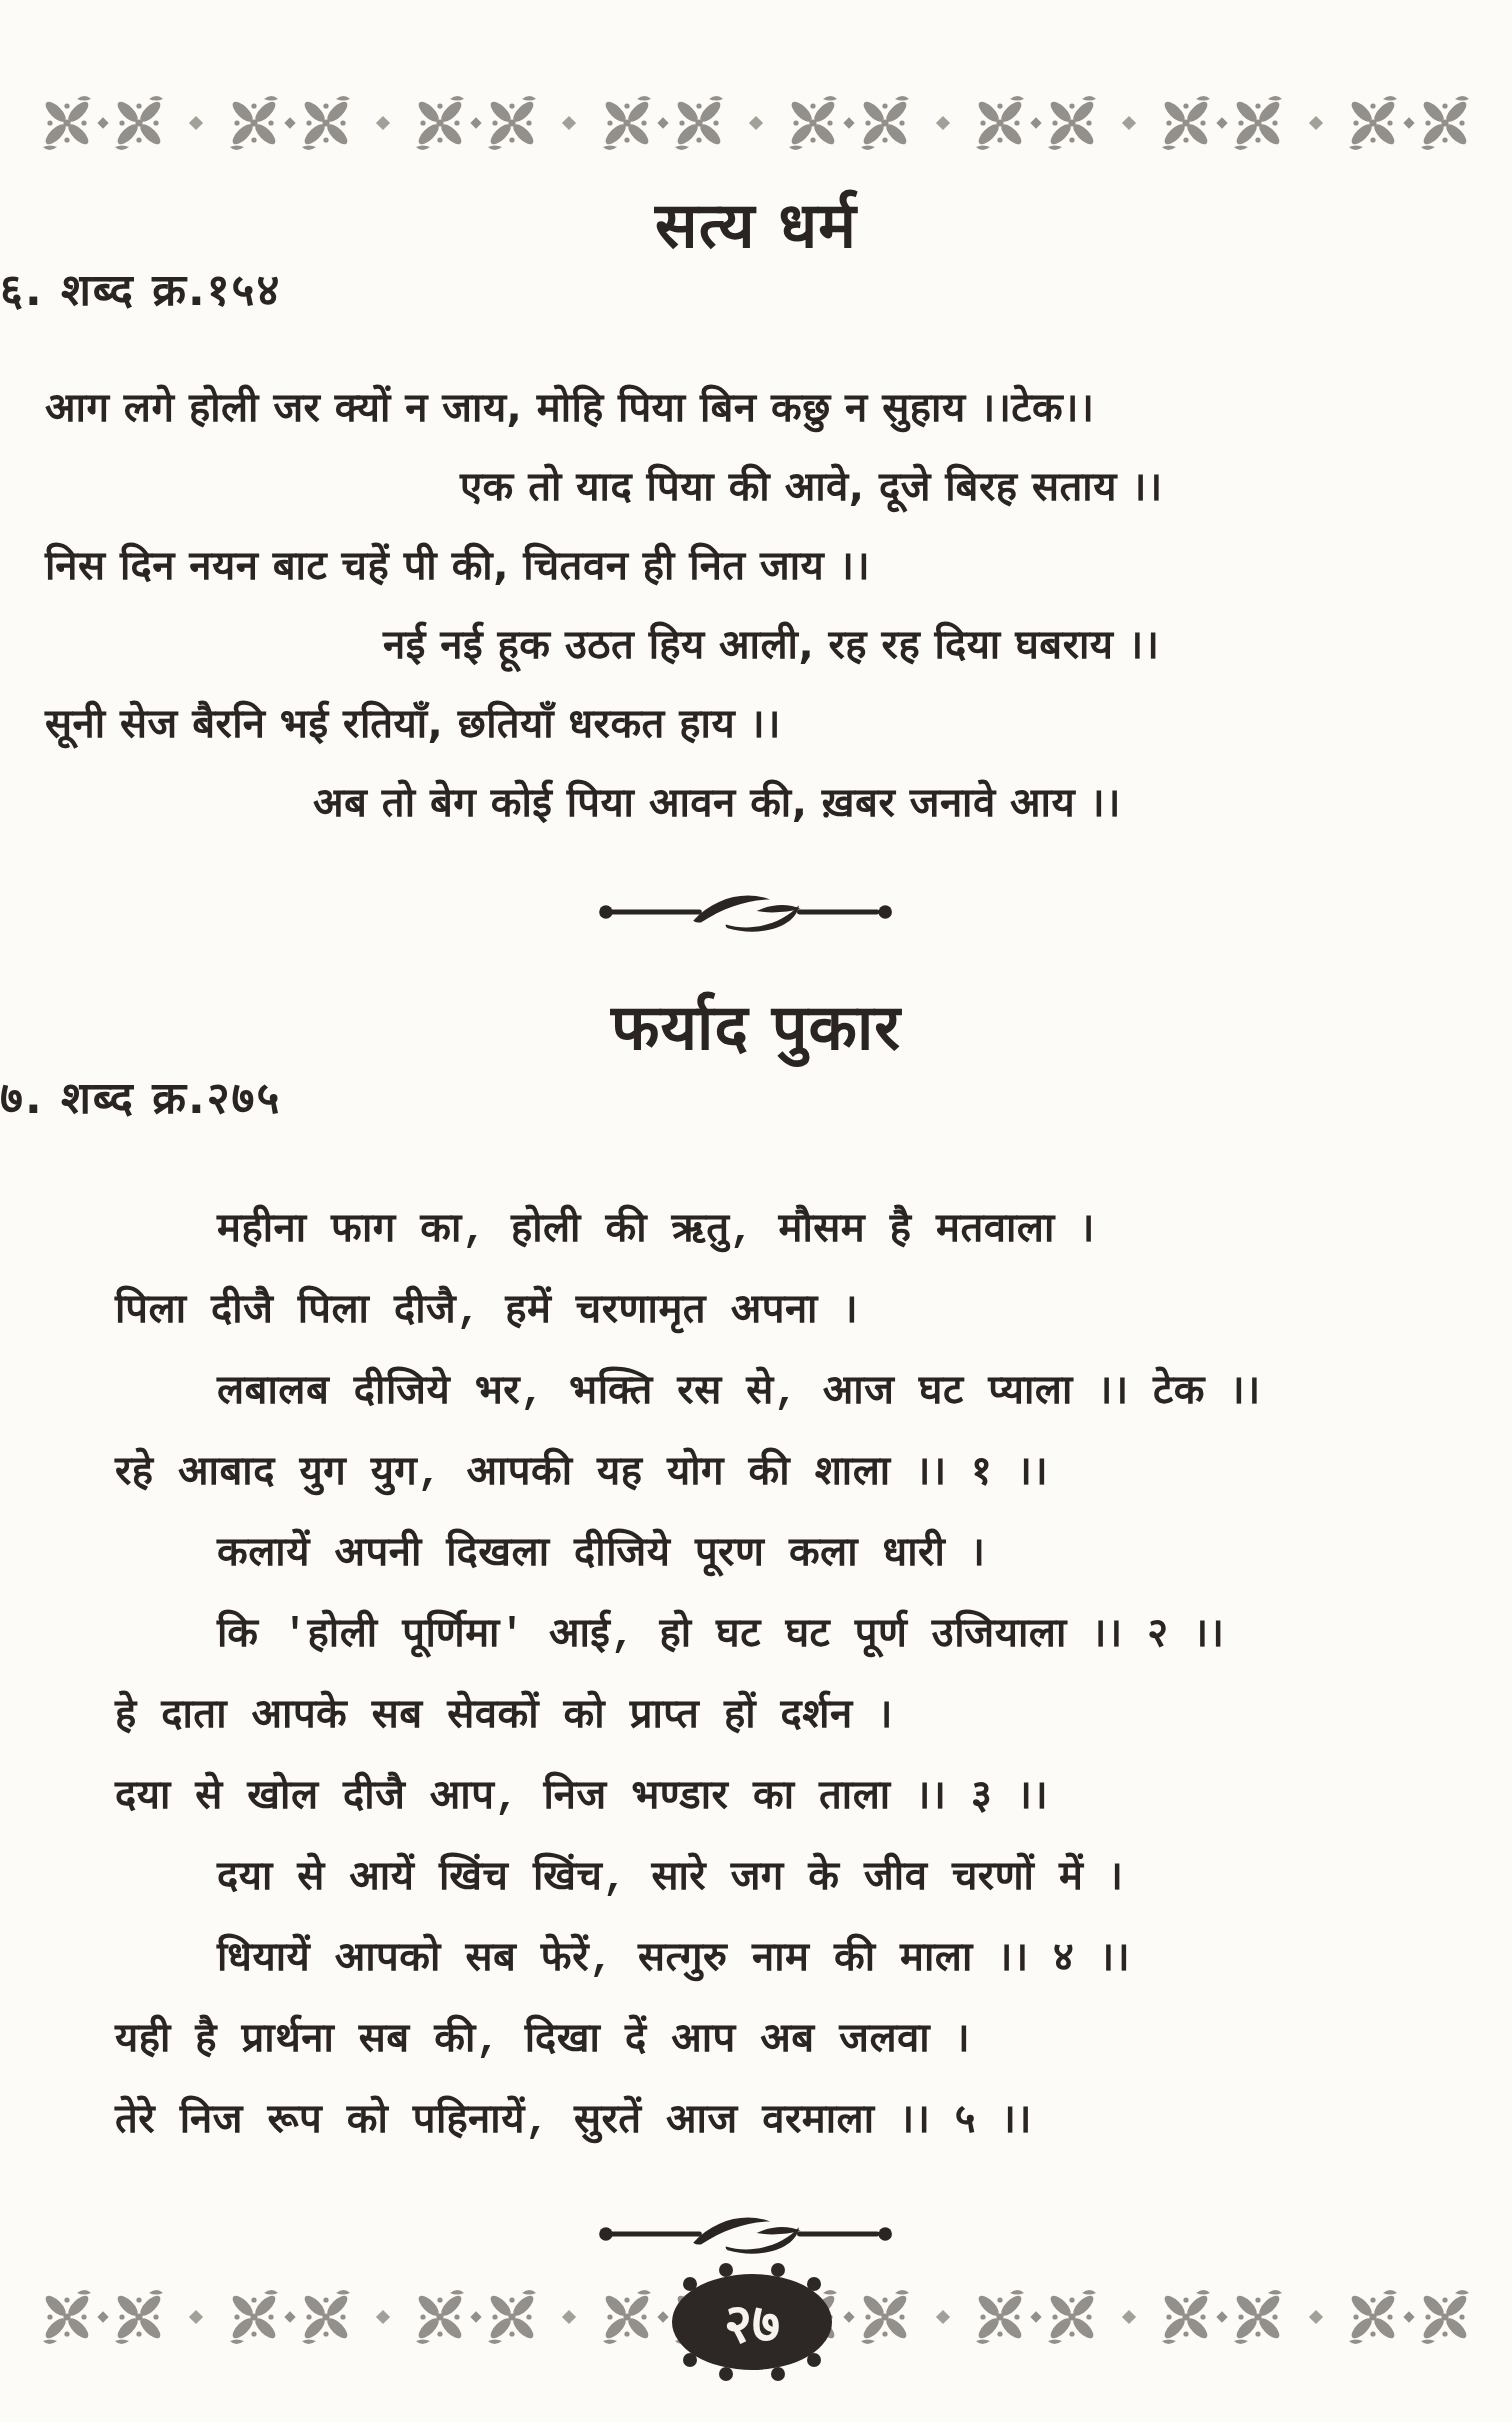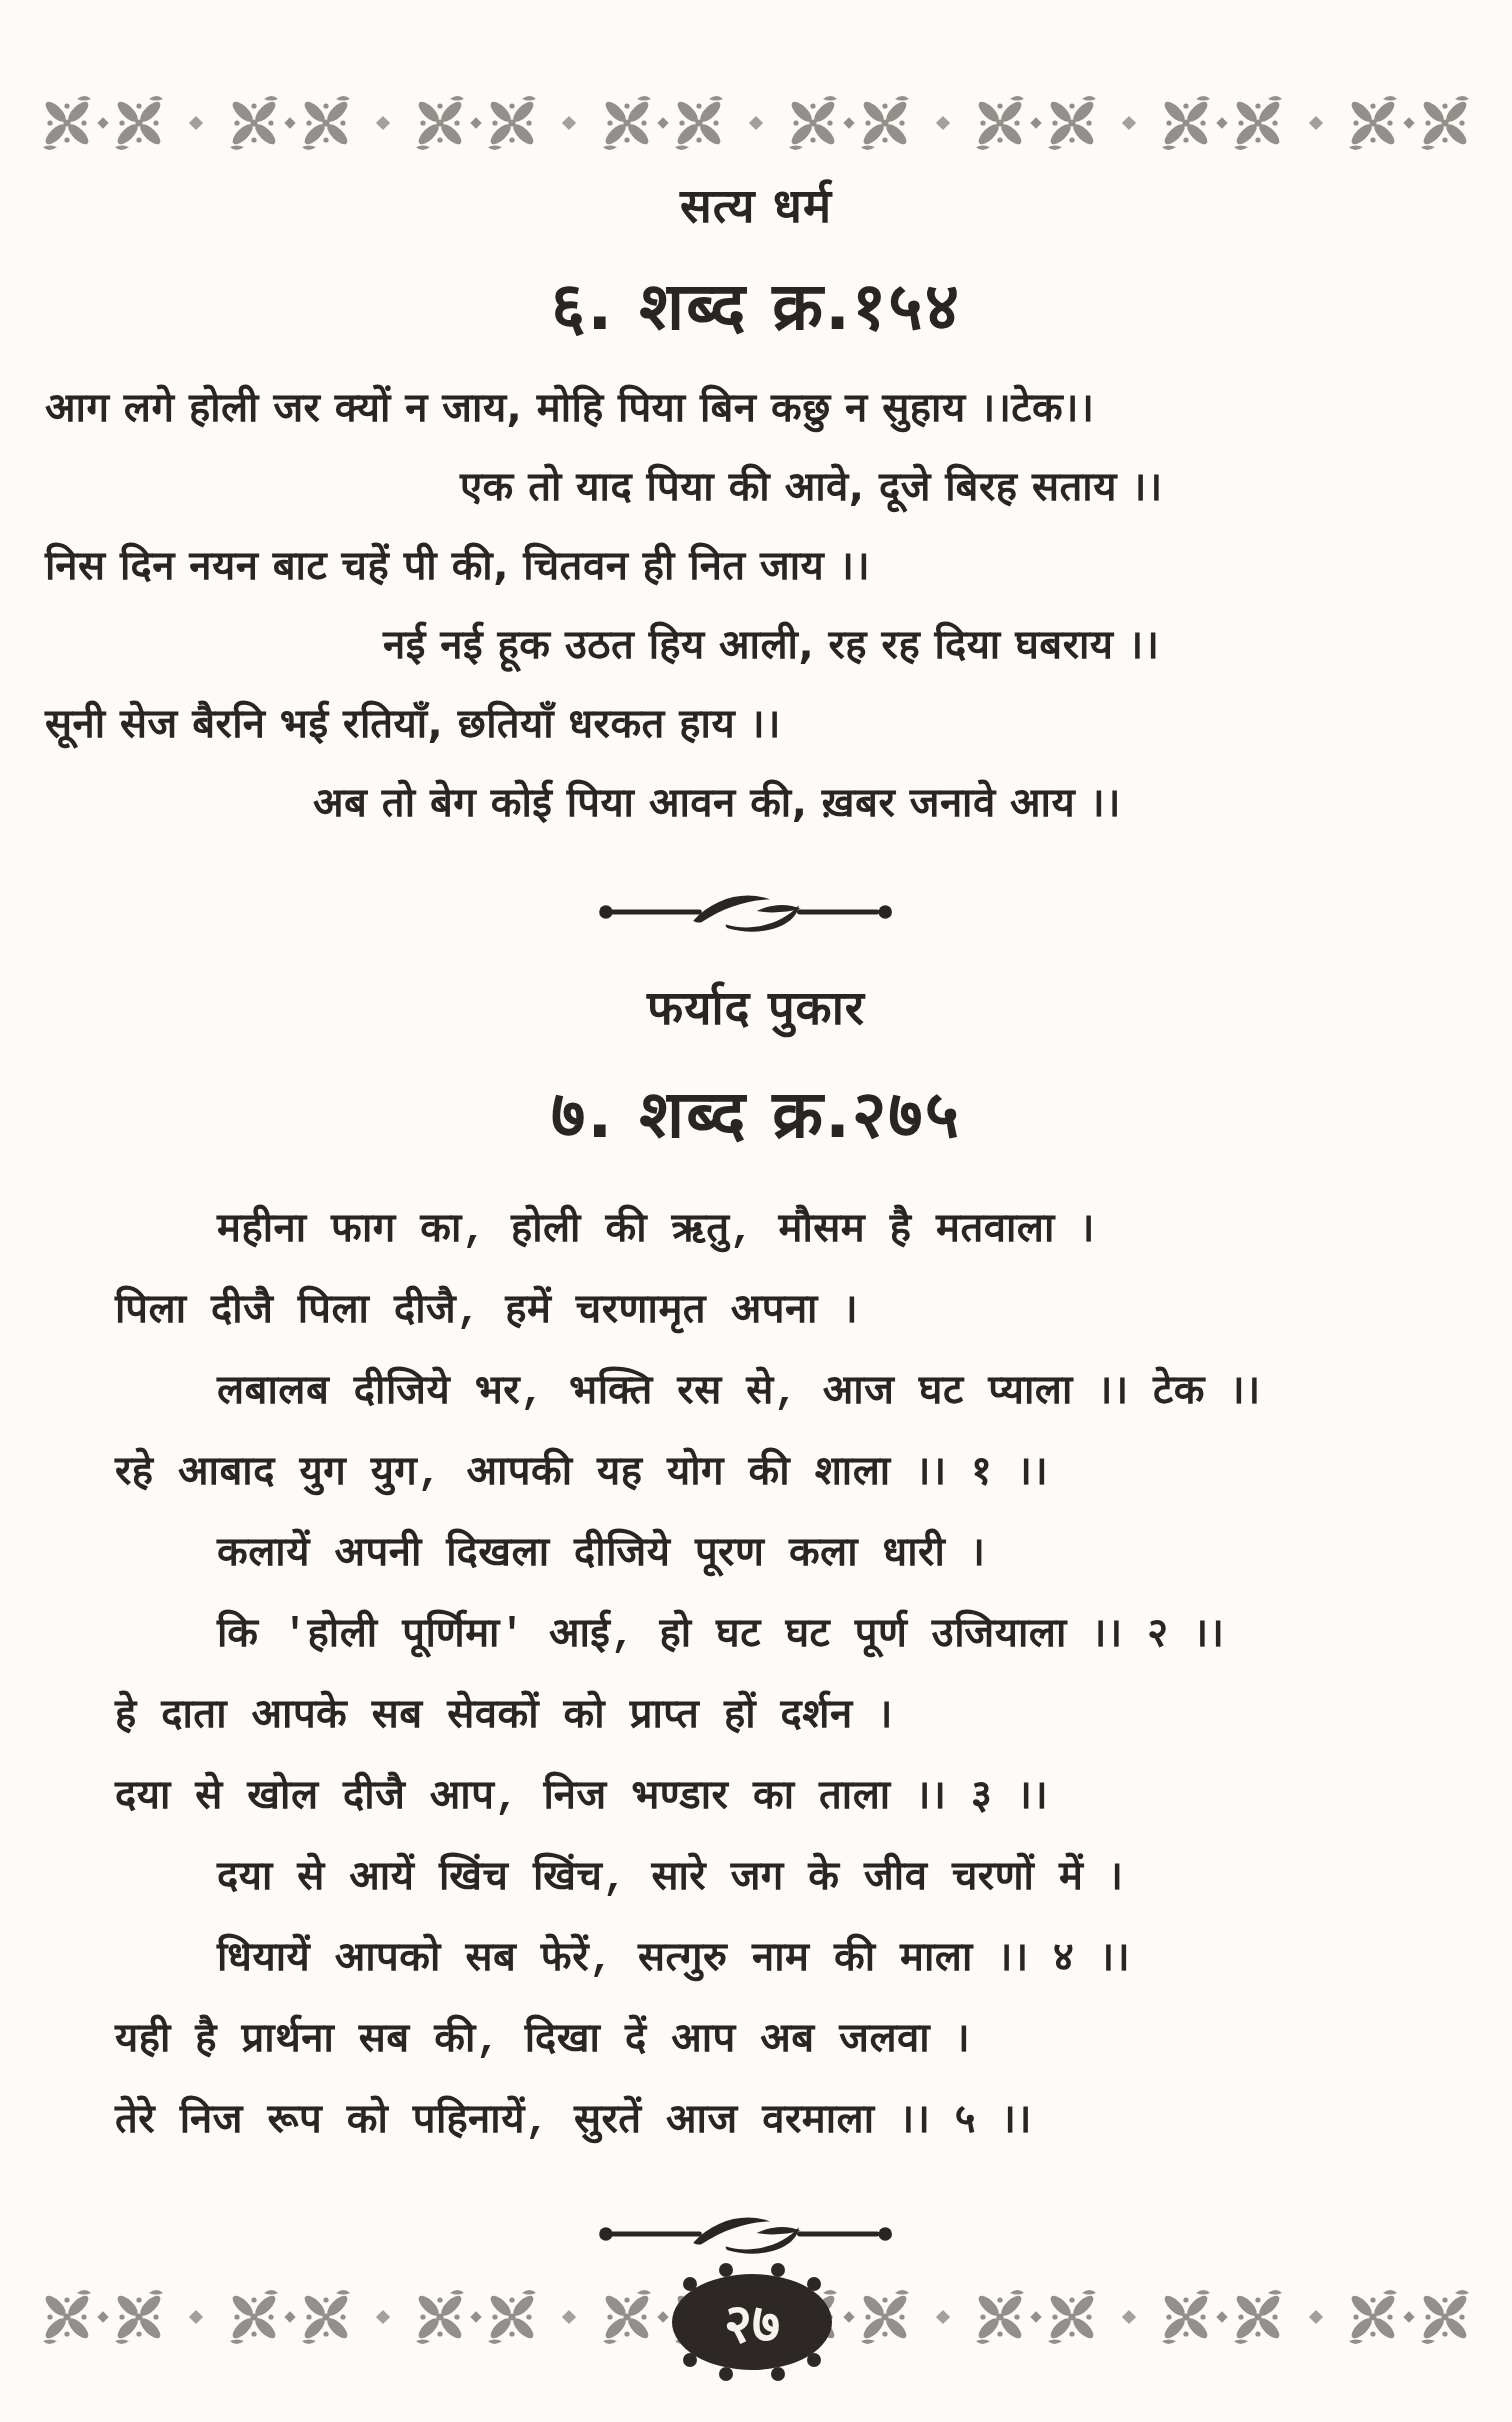--- a/index.html
+++ b/index.html
@@ -22,25 +22,25 @@
   .border-row.bottom { top: 2272px; }
   .motif { width: 146px; height: 78px; flex: 0 0 auto; }
   .diamond {
     width: 10px; height: 10px; background: #938f8a;
     transform: rotate(45deg); flex: 0 0 auto; opacity: .85;
   }
 
   
   .sec-header {
     position: absolute; left: 0; right: 0; text-align: center;
-    font-size: 47px; font-weight: 700; letter-spacing: 1px; margin: 0;
+    font-size: 63px; font-weight: 700; letter-spacing: 1px; margin: 8px;
   }
   .shabd-title {
-    position: absolute; left: 0; right: 0; text-align: center;
-    font-size: 66px; font-weight: 800; letter-spacing: 2px; margin: 0;
+    position: absolute; left: 0; right: 0; text-align: left;
+    font-size: 44px; font-weight: 800; letter-spacing: 2px; margin: 0;
   }
   #sec1-header { top: 172px; }
   #sec1-title  { top: 258px; }
   #sec2-header { top: 974px; }
   #sec2-title  { top: 1066px; }
 
   
   .poem { position: absolute; left: 45px; right: 40px; margin: 0; }
   #poem1 { top: 368px; }
   #poem2 { top: 1190px; font-family: Liberation Mono, monospace; }

